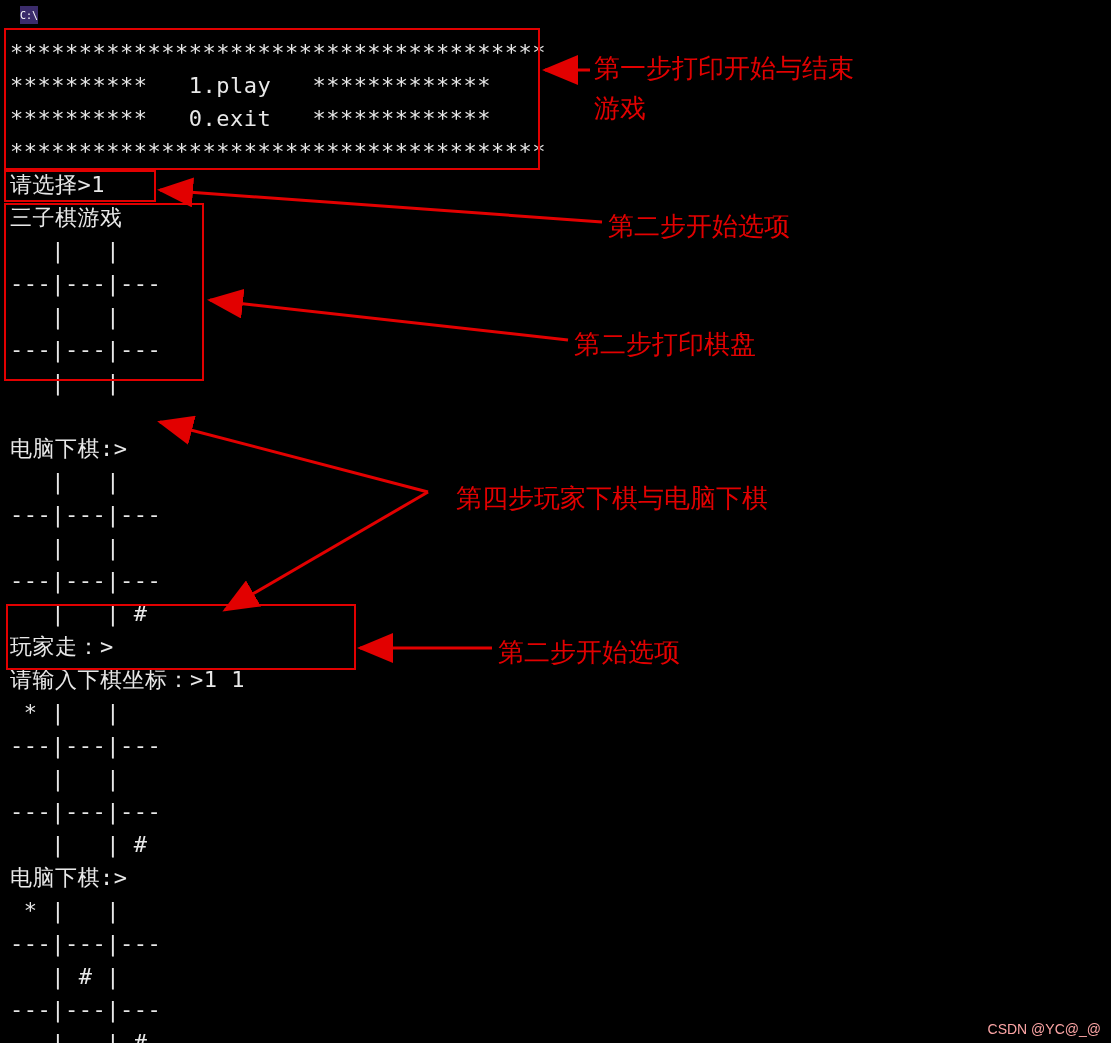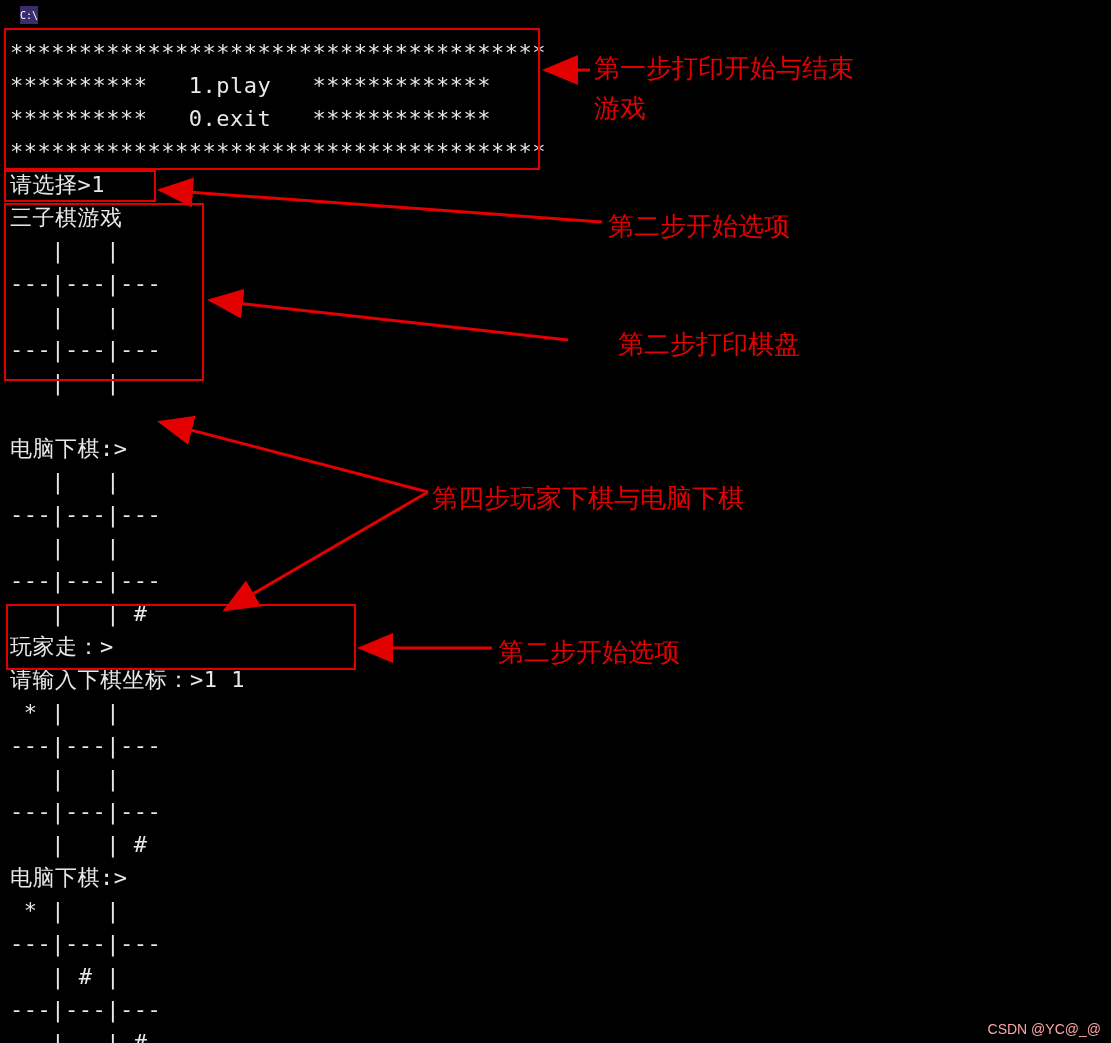--- a/index.html
+++ b/index.html
@@ -112,22 +112,22 @@
 <div class="redbox" style="top:28px; left:4px; width:536px; height:142px;"></div>
 <div class="redbox" style="top:170px; left:4px; width:152px; height:32px;"></div>
 <div class="redbox" style="top:203px; left:4px; width:200px; height:178px;"></div>
 <div class="redbox" style="top:604px; left:6px; width:350px; height:66px;"></div>
 
 <div class="annotation" style="top:50px; left:594px;font-family:Liberation Mono, monospace;">
   <span>第一步打印开始与结束</span><br>
   <span>游戏</span>
 </div>
 <div class="annotation" style="top:206px; left:608px;">第二步开始选项</div>
-<div class="annotation" style="top:324px; left:574px;margin-left:44px;">第二步打印棋盘</div>
-<div class="annotation" style="top:478px; left:432px;">第四步玩家下棋与电脑下棋</div>
+<div class="annotation" style="top:324px; left:574px;">第二步打印棋盘</div>
+<div class="annotation" style="top:478px; left:456px;">第四步玩家下棋与电脑下棋</div>
 <div class="annotation" style="top:632px; left:498px;">第二步开始选项</div>
 
 <svg class="arrow-svg" width="1111" height="1043" style="top:0;left:0;">
   <defs>
     <marker id="arrowhead" markerWidth="12" markerHeight="10" refX="11" refY="5" orient="auto">
       <polygon points="0 0, 12 5, 0 10" fill="#e20000"></polygon>
     </marker>
   </defs>
 
   <line x1="590" y1="70" x2="545" y2="70" stroke="#e20000" stroke-width="3" marker-end="url(#arrowhead)"></line>

